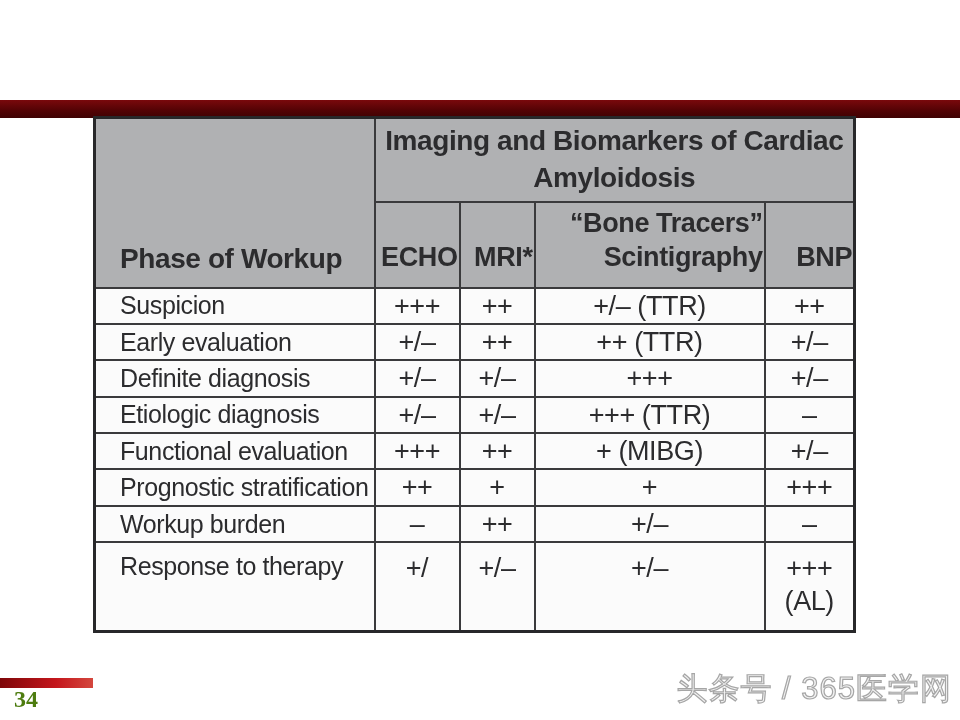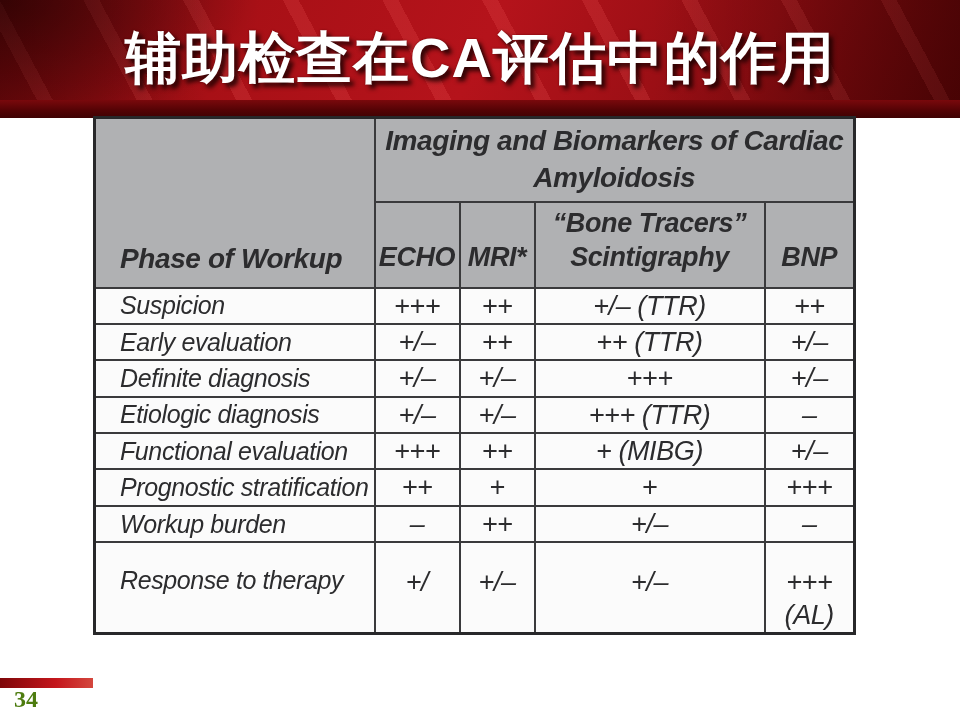--- a/index.html
+++ b/index.html
@@ -46,52 +46,51 @@
   table.workup{
     position:absolute;left:93px;top:116px;
     width:762px;border-collapse:collapse;table-layout:fixed;
     border:3px solid #28282a;
     background:var(--cell_bg);
   }
   table.workup th, table.workup td{
     border:2px solid var(--border_dark);
     color:var(--text_dark);
     letter-spacing:-0.4px;
-    font-style:italic;
   }
   th.group-h{
     background:var(--header_gray);
     font-size:28px;font-weight:bold;text-align:center;vertical-align:middle;
     line-height:1.3;white-space:pre-line;
   }
   th.phase-h{
     background:var(--header_gray);
     font-size:28px;font-weight:bold;text-align:left;vertical-align:bottom;
     padding:0 0 12px 24px;
     margin-left:44px;
   }
   th.col-h{
     background:var(--header_gray);
-    font-size:27px;font-weight:bold;text-align:center;vertical-align:bottom;
+    font-size:27px;font-weight:bold;text-align:right;vertical-align:bottom;
     padding-bottom:12px;line-height:1.25;white-space:pre-line;
   }
   tr.hrow1{height:84px;}
   tr.hrow2{height:86px;}
   tr.body-row{height:32px;}
   tr.body-row td{background:var(--cell_bg);}
   td.label{
     font-size:25px;text-align:left;vertical-align:middle;
     padding-left:24px;white-space:nowrap;color:#3a3a3c;
   }
   td.val{
     font-size:27px;text-align:center;vertical-align:middle;
     color:#3a3a3c;white-space:pre-line;line-height:1.2;
   }
   tr.tall{height:89px;}
-  tr.tall td{vertical-align:top;padding-top:23px;}
+  tr.tall td{vertical-align:top;padding-top:9px;}
 
   
   .footer-bar{
     position:absolute;left:0;top:678px;width:93px;height:10px;
     background:linear-gradient(90deg, #7e0709 0%, var(--footer_bar_red) 60%, #d4473e 100%);
   }
   .page-number{
     position:absolute;left:14px;top:686px;
     font-family:"Liberation Serif", serif;font-weight:bold;
     font-size:24px;color:#4d7c0f;
@@ -103,23 +102,20 @@
     -webkit-text-stroke:1.2px #a6a6a6;
     text-shadow:1px 1px 1px rgba(255,255,255,0.85);
     z-index:5;
   }
 </style>
 </head>
 <body>
 
 <div class="slide">
 
-  <div class="title-band">
-    <div class="slide-title">辅助检查在CA评估中的作用</div>
-  </div>
   <div class="maroon-strip"></div>
 
   <table class="workup">
     <colgroup>
       <col style="width:280px">
         <col style="width:85px">
         <col style="width:75px">
         <col style="width:230px">
         <col style="width:90px">
     </colgroup>
@@ -192,14 +188,15 @@
       <td class="val">+/–</td>
       <td class="val">+/–</td>
       <td class="val">+++
 (AL)</td>
     </tr>
   </tbody>
     </table>
 
   <div class="footer-bar"></div>
   <div class="page-number">34</div>
+  <div class="watermark">头条号 / 365医学网</div>
 
 </div>
 
 </body></html>

